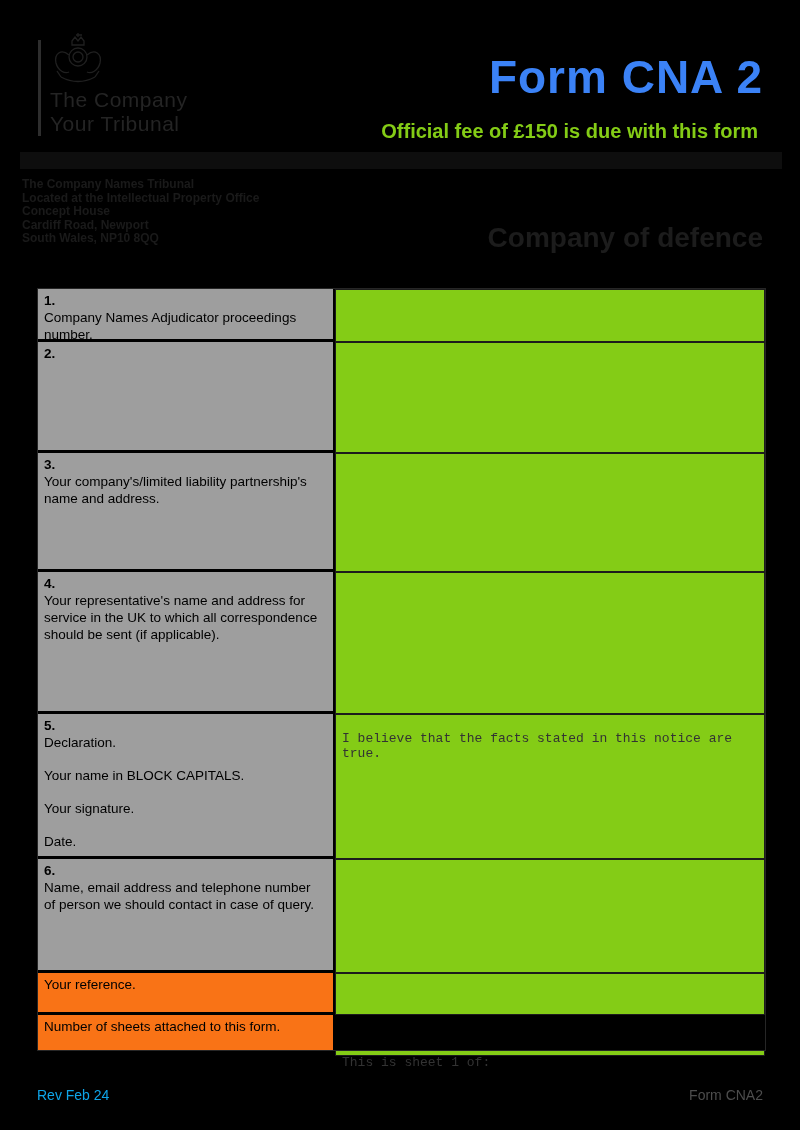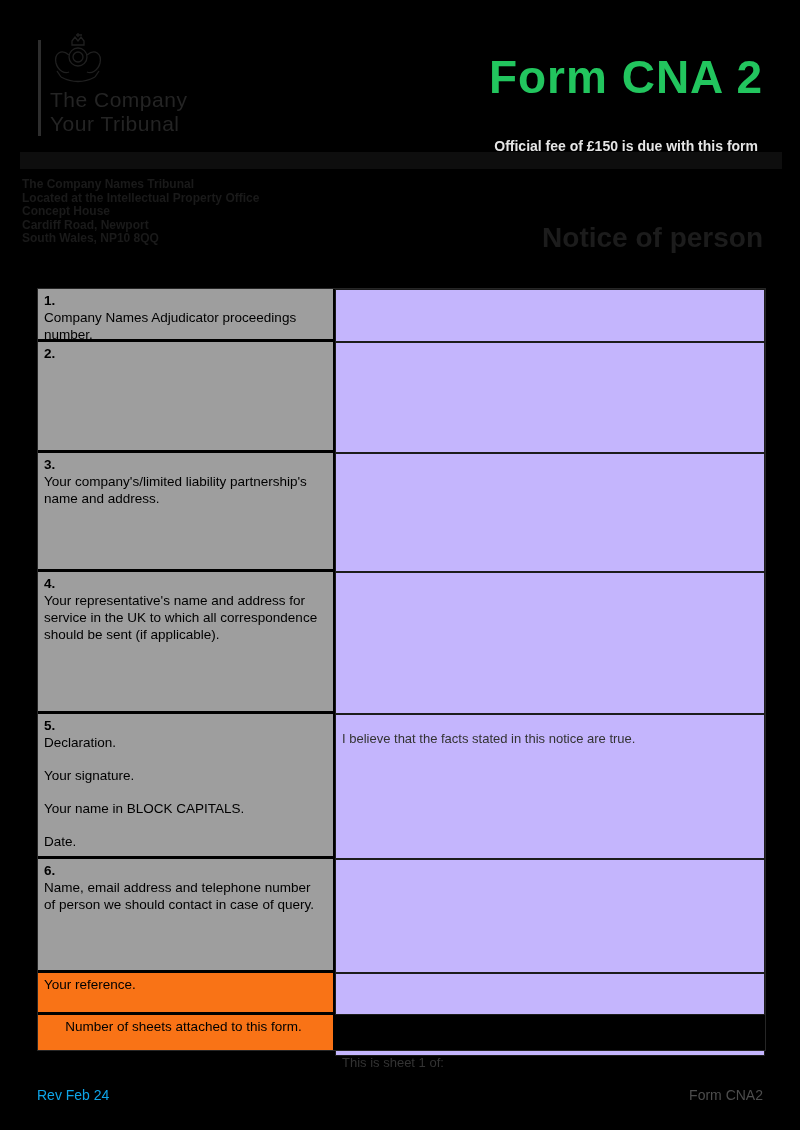--- a/index.html
+++ b/index.html
@@ -19,26 +19,26 @@
     position:absolute; left:47px; top:33px;
     width:62px; height:54px;
   }
   .logo-text {
     position:absolute; left:50px; top:88px;
     font-size:21px; line-height:24px; color:#242424;
     letter-spacing:0.5px; white-space:nowrap;
   }
   .form-title {
     position:absolute; right:37px; top:50px;
-    font-size:46px; font-weight:bold; color:#22c55e;
+    font-size:46px; font-weight:bold; color:#3b82f6;
     letter-spacing:1px; white-space:nowrap;
   }
   .fee-notice {
-    position:absolute; right:42px; top:138px;
-    font-size:14px; font-weight:bold; color:#e5e5e5;
+    position:absolute; right:42px; top:120px;
+    font-size:20px; font-weight:bold; color:#84cc16;
     white-space:nowrap;
   }
   .header-band {
     position:absolute; left:20px; top:152px;
     width:762px; height:17px; background:#0e0e0e;
   }
   .address {
     position:absolute; left:22px; top:178px;
     font-size:12px; font-weight:bold; line-height:13.5px;
     color:#1a1a1a;
@@ -63,33 +63,34 @@
     font-size:13.5px; line-height:17px;
     padding:3px 10px 3px 6px;
     border-bottom:3px solid #000;
     border-right:2px solid #000;
   }
   .lbl.light { background:#f97316; }
   .lbl:nth-last-of-type(-n+1) { border-bottom:none; }
   .num { font-weight:bold; }
   .lbl .spaced { margin-top:16px; }
   .val {
-    background:#c4b5fd;
+    background:#84cc16;
     border:1px solid #1c1c1c;
+    font-family:Liberation Mono, monospace;
   }
   .val.statement-cell {
     color:#333333; font-size:13px;
     padding:16px 8px 0 6px;
   }
   .val.sheet-cell {
     color:#333333; font-size:13px;
     padding:4px 8px 0 6px;
     margin-top:35px;
   }
-  .lbl.noborder-b { border-bottom:none;text-align:center; }
+  .lbl.noborder-b { border-bottom:none; }
   
   .footer-rev {
     position:absolute; left:37px; top:1087px;
     font-size:14px; color:#0ea5e9;
   }
   .footer-id {
     position:absolute; right:37px; top:1087px;
     font-size:14px; color:#4d4d4d;
   }
 </style>
@@ -120,21 +121,21 @@
 <div class="header-band"></div>
 
 <div class="address">
   <div>The Company Names Tribunal</div>
   <div>Located at the Intellectual Property Office</div>
   <div>Concept House</div>
   <div>Cardiff Road, Newport</div>
   <div>South Wales, NP10 8QQ</div>
 </div>
 
-<div class="section-heading">Notice of person</div>
+<div class="section-heading">Company of defence</div>
 
 <div class="form-table">
 
   <div class="lbl">
     <div class="num">1.</div>
     <div>Company Names Adjudicator proceedings number.</div>
   </div>
   <div class="val"></div>
 
   <div class="lbl">
@@ -150,22 +151,22 @@
 
   <div class="lbl">
     <div class="num">4.</div>
     <div>Your representative's name and address for service in the UK to which all correspondence should be sent (if applicable).</div>
   </div>
   <div class="val"></div>
 
   <div class="lbl">
     <div class="num">5.</div>
     <div>Declaration.</div>
+    <div class="spaced">Your name in BLOCK CAPITALS.</div>
     <div class="spaced">Your signature.</div>
-    <div class="spaced">Your name in BLOCK CAPITALS.</div>
     <div class="spaced">Date.</div>
   </div>
   <div class="val statement-cell">
     <span>I believe that the facts stated in this notice are true.</span>
   </div>
 
   <div class="lbl">
     <div class="num">6.</div>
     <div>Name, email address and telephone number of person we should contact in case of query.</div>
   </div>

